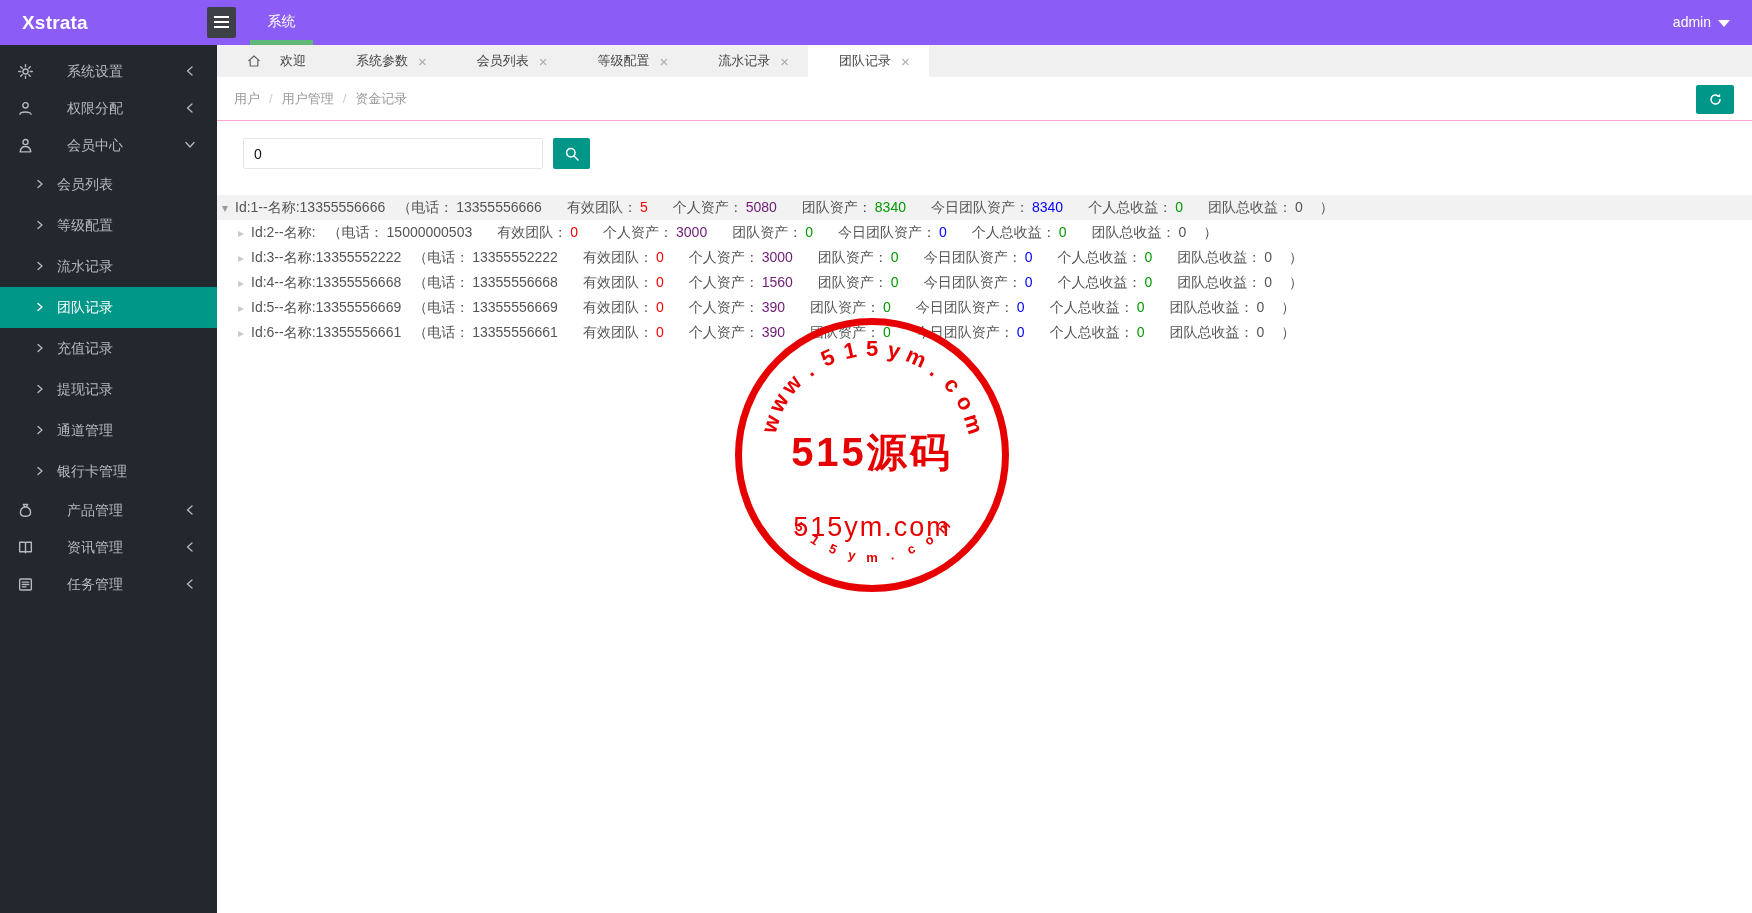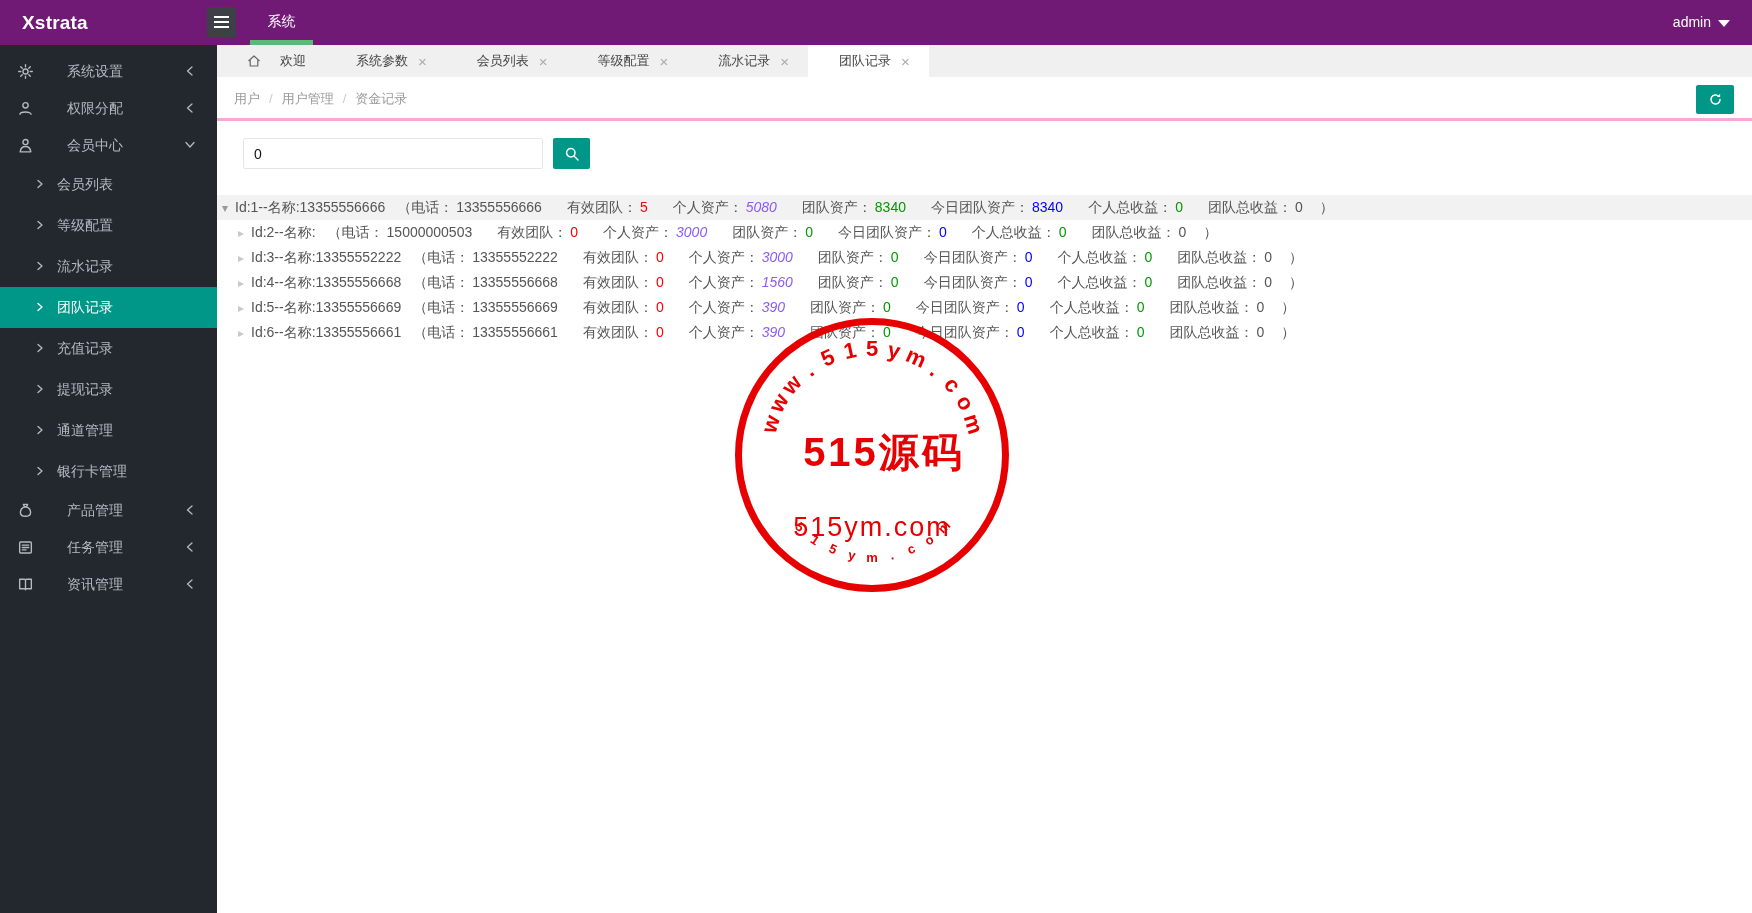--- a/index.html
+++ b/index.html
@@ -2,21 +2,21 @@
 <html><head>
 <meta charset="utf-8">
 <style>
   * { box-sizing: border-box; margin: 0; padding: 0; }
   html,body { width:1752px; height:913px; }
   body {
     position: relative; overflow: hidden; background:#fff;
     font-family:"Liberation Sans","DejaVu Sans",sans-serif;
   }
   
-  .header { position:absolute; left:0; top:0; width:1752px; height:45px; background:#701a75; z-index:6; }
+  .header { position:absolute; left:0; top:0; width:1752px; height:45px; background:#8b5cf6; z-index:6; }
   .logo { position:absolute; left:22px; top:0; line-height:45px; color:#fff; font-size:19px; font-weight:bold; letter-spacing:.2px; }
   .hamburger { position:absolute; left:207px; top:7px; width:29px; height:31px; background:#3d4046; border:none; border-radius:2px; cursor:pointer; }
   .hamburger i { display:block; width:15px; height:2px; background:#fff; margin:3px auto 0; }
   .hamburger i:first-child { margin-top:0; }
   .hamburger .bars { position:absolute; left:7px; top:9px; }
   .topnav-item { position:absolute; left:250px; top:0; width:63px; text-align:center; line-height:42px; color:#fff; font-size:14px; cursor:pointer; }
   .topnav-underline { position:absolute; left:250px; bottom:0; width:63px; height:5px; background:#5fb878; }
   .user-box { position:absolute; right:22px; top:0; height:57px; line-height:45px; color:#fff; font-size:14px; cursor:pointer; }
   .user-caret { display:inline-block; margin-left:7px; width:0; height:0; border-left:6px solid transparent; border-right:6px solid transparent; border-top:7px solid #fff; vertical-align:middle; }
   
@@ -31,44 +31,44 @@
   svg.ic { stroke:#b5bac1; fill:none; stroke-width:1.3; stroke-linecap:round; stroke-linejoin:round; }
   .active svg.ic { stroke:#fff; }
   
   .main { position:absolute; left:217px; top:45px; width:1535px; height:868px; background:#fff; }
   .tabbar { height:32px; background:#f0f0f0; display:flex; align-items:stretch; padding-left:11px; }
   .tab { display:flex; align-items:center; padding:0 19px; font-size:13px; color:#444; cursor:pointer; white-space:nowrap; }
   .tab .tab-label { margin-left:12px; }
   .tab .home-ic { margin-right:7px; width:14px; height:14px; }
   .tab .close { margin-left:10px; color:#aaa; font-size:15px; line-height:1; cursor:pointer; }
   .tab.active { background:#fff; }
-  .toolbar { position:relative; height:44px; border-bottom:3px solid #f9a8d4; }
+  .toolbar { position:relative; height:44px; border-bottom:1px solid #f9a8d4; }
   .breadcrumb { position:absolute; left:17px; top:0; line-height:44px; font-size:13px; color:#999; }
   .breadcrumb .sep { margin:0 9px; color:#ccc; }
   .crumb { color:#999; }
   .refresh-btn { position:absolute; right:18px; top:8px; width:38px; height:29px; background:#009688; border:none; border-radius:2px; cursor:pointer; }
   .search-row { padding:17px 0 0 26px; height:65px; }
   .search-input { width:300px; height:31px; border:1px solid #e6e6e6; border-radius:2px; padding:0 10px; font-size:14px; color:#111; vertical-align:top; outline:none; font-family:inherit; }
   .search-btn { width:37px; height:31px; margin-left:6px; background:#009688; border:none; border-radius:2px; vertical-align:top; cursor:pointer; }
   
   .records { margin-top:9px; }
   .record { height:25px; line-height:25px; white-space:nowrap; font-size:14px; color:#555; padding-left:5px; cursor:default; }
   .record.expanded { background:#f2f2f2; }
   .record.child { padding-left:21px; }
   .record .caret { display:inline-block; width:13px; color:#9a9a9a; font-size:12px; cursor:pointer; }
   .record.child .caret { color:#c9c9c9; }
   .record .lbl { margin-left:25px; color:#555; }
   .record .lbl.popen { margin-left:12px; }
   .record .v { margin-left:3px;text-align:center; }
-  .v.red{ color:#ff0000; } .v.orange{ color:#8b5cf6;font-style:italic; } .v.green{ color:#009900; } .v.blue{ color:#0000ff; } .v.plain{ color:#555; }
+  .v.red{ color:#ff0000; } .v.orange{ color:#701a75; } .v.green{ color:#009900; } .v.blue{ color:#0000ff; } .v.plain{ color:#555; }
   .record .cparen { margin-left:17px; color:#555; }
   
   .watermark { position:absolute; left:735px; top:318px; width:274px; height:274px; z-index:20; pointer-events:none; }
   .wm-circle { position:absolute; left:0; top:0; width:274px; height:274px; border:7px solid #e60000; border-radius:50%; }
-  .wm-center { position:absolute; left:50%; top:134px; transform:translate(-50%,-50%); font-size:40px; font-weight:bold; color:#e60000; letter-spacing:3px; white-space:nowrap;margin-left:12px; }
+  .wm-center { position:absolute; left:50%; top:134px; transform:translate(-50%,-50%); font-size:40px; font-weight:bold; color:#e60000; letter-spacing:3px; white-space:nowrap; }
   .wm-line2 { position:absolute; left:50%; top:209px; transform:translate(-50%,-50%); font-size:27px; font-weight:normal; color:#e60000; letter-spacing:2px; white-space:nowrap; }
   .wm-arc span { position:absolute; font-weight:bold; color:#e60000; }
 </style>
 </head>
 <body>
 
 <div class="header">
   <div class="logo">Xstrata</div>
   <button class="hamburger">
     <span class="bars">
@@ -146,33 +146,33 @@
         <path d="M6 2.2h4L8.8 4.6H7.2z"></path>
         <path d="M8 4.6c-3.2 0-4.8 2.8-4.8 5.2 0 2.5 2 3.6 4.8 3.6s4.8-1.1 4.8-3.6c0-2.4-1.6-5.2-4.8-5.2z"></path>
       </svg>
     <span>产品管理</span>
     <svg class="ic chev" viewBox="0 0 14 14">
         <polyline points="9,3 4.5,7 9,11"></polyline>
       </svg>
   </div>
   <div class="side-group">
     <svg class="ic gicon" viewBox="0 0 16 16">
+        <path d="M2.5 3h4.5a1 1 0 0 1 1 1v9a1 1 0 0 0-1-1H2.5zM13.5 3H9a1 1 0 0 0-1 1v9a1 1 0 0 1 1-1h4.5z"></path>
+      </svg>
+    <span>资讯管理</span>
+    <svg class="ic chev" viewBox="0 0 14 14">
+        <polyline points="9,3 4.5,7 9,11"></polyline>
+      </svg>
+  </div>
+  <div class="side-group">
+    <svg class="ic gicon" viewBox="0 0 16 16">
         <rect x="2.5" y="2.8" width="11" height="10.4" rx="1"></rect>
         <path d="M5 5.8h6M5 8h6M5 10.2h3.5"></path>
       </svg>
     <span>任务管理</span>
-    <svg class="ic chev" viewBox="0 0 14 14">
-        <polyline points="9,3 4.5,7 9,11"></polyline>
-      </svg>
-  </div>
-  <div class="side-group">
-    <svg class="ic gicon" viewBox="0 0 16 16">
-        <path d="M2.5 3h4.5a1 1 0 0 1 1 1v9a1 1 0 0 0-1-1H2.5zM13.5 3H9a1 1 0 0 0-1 1v9a1 1 0 0 1 1-1h4.5z"></path>
-      </svg>
-    <span>资讯管理</span>
     <svg class="ic chev" viewBox="0 0 14 14">
         <polyline points="9,3 4.5,7 9,11"></polyline>
       </svg>
   </div>
 </div>
 
 <div class="main">
 
   <div class="tabbar">
     <div class="tab">

